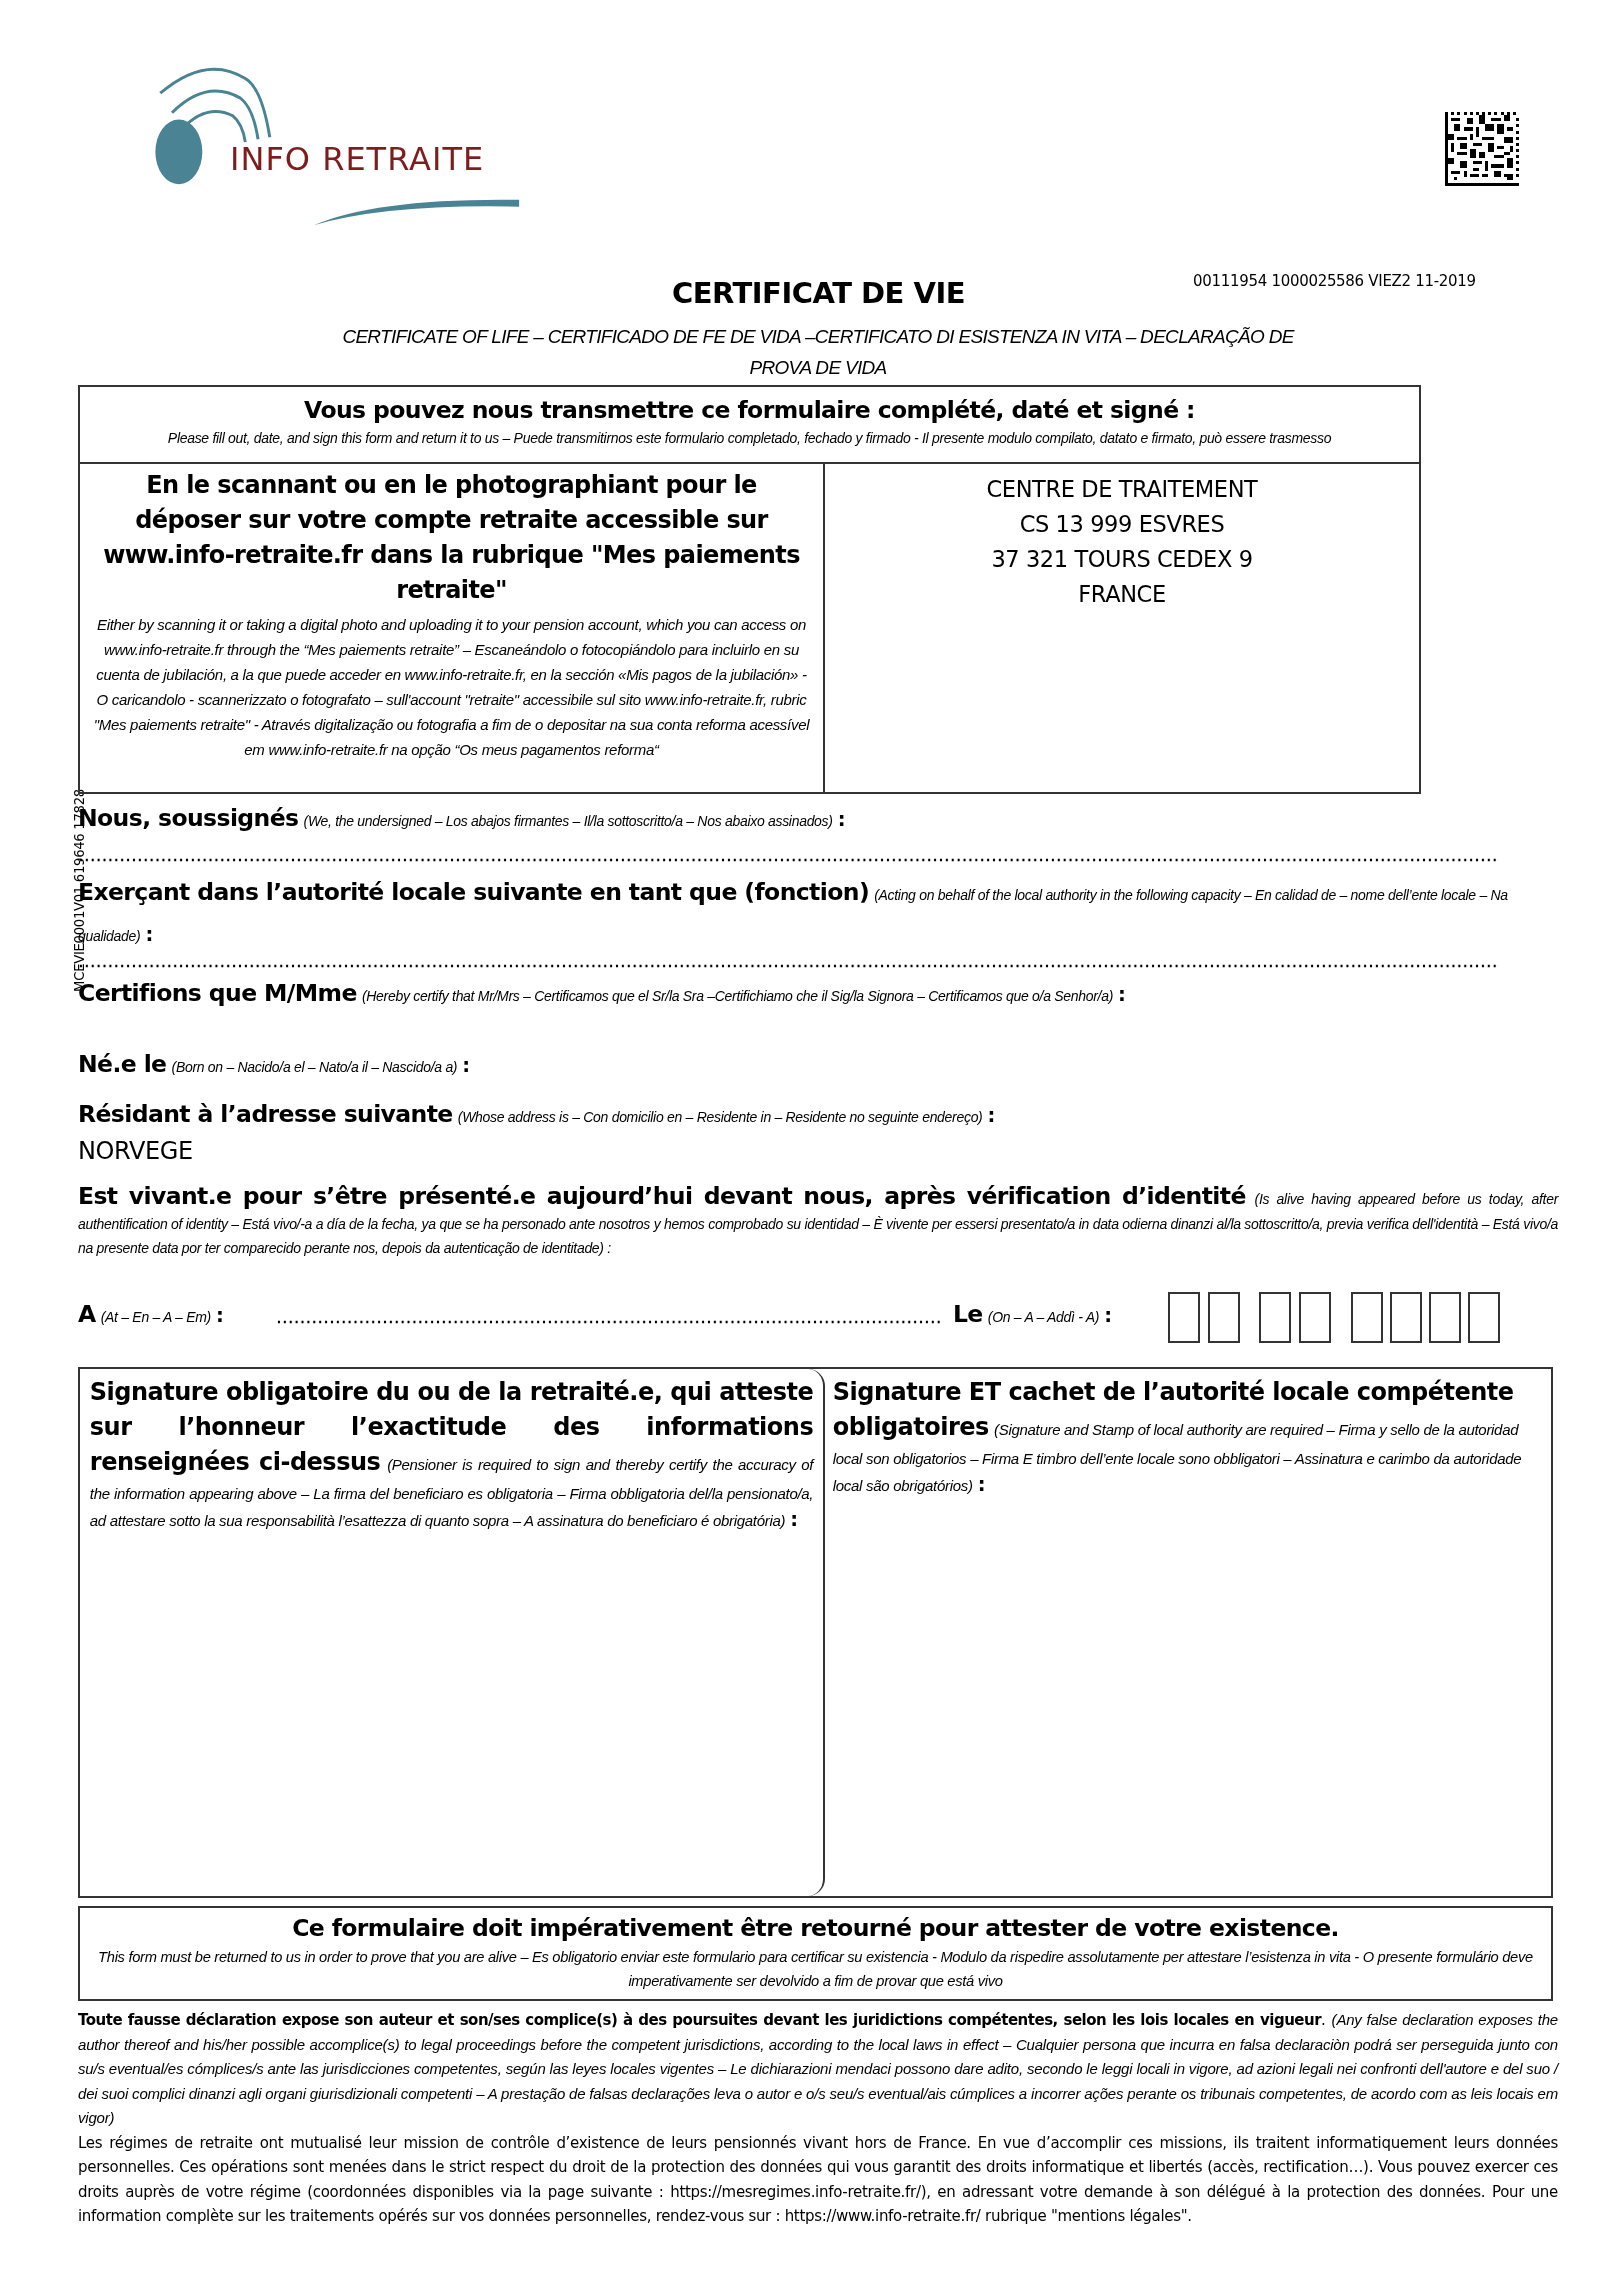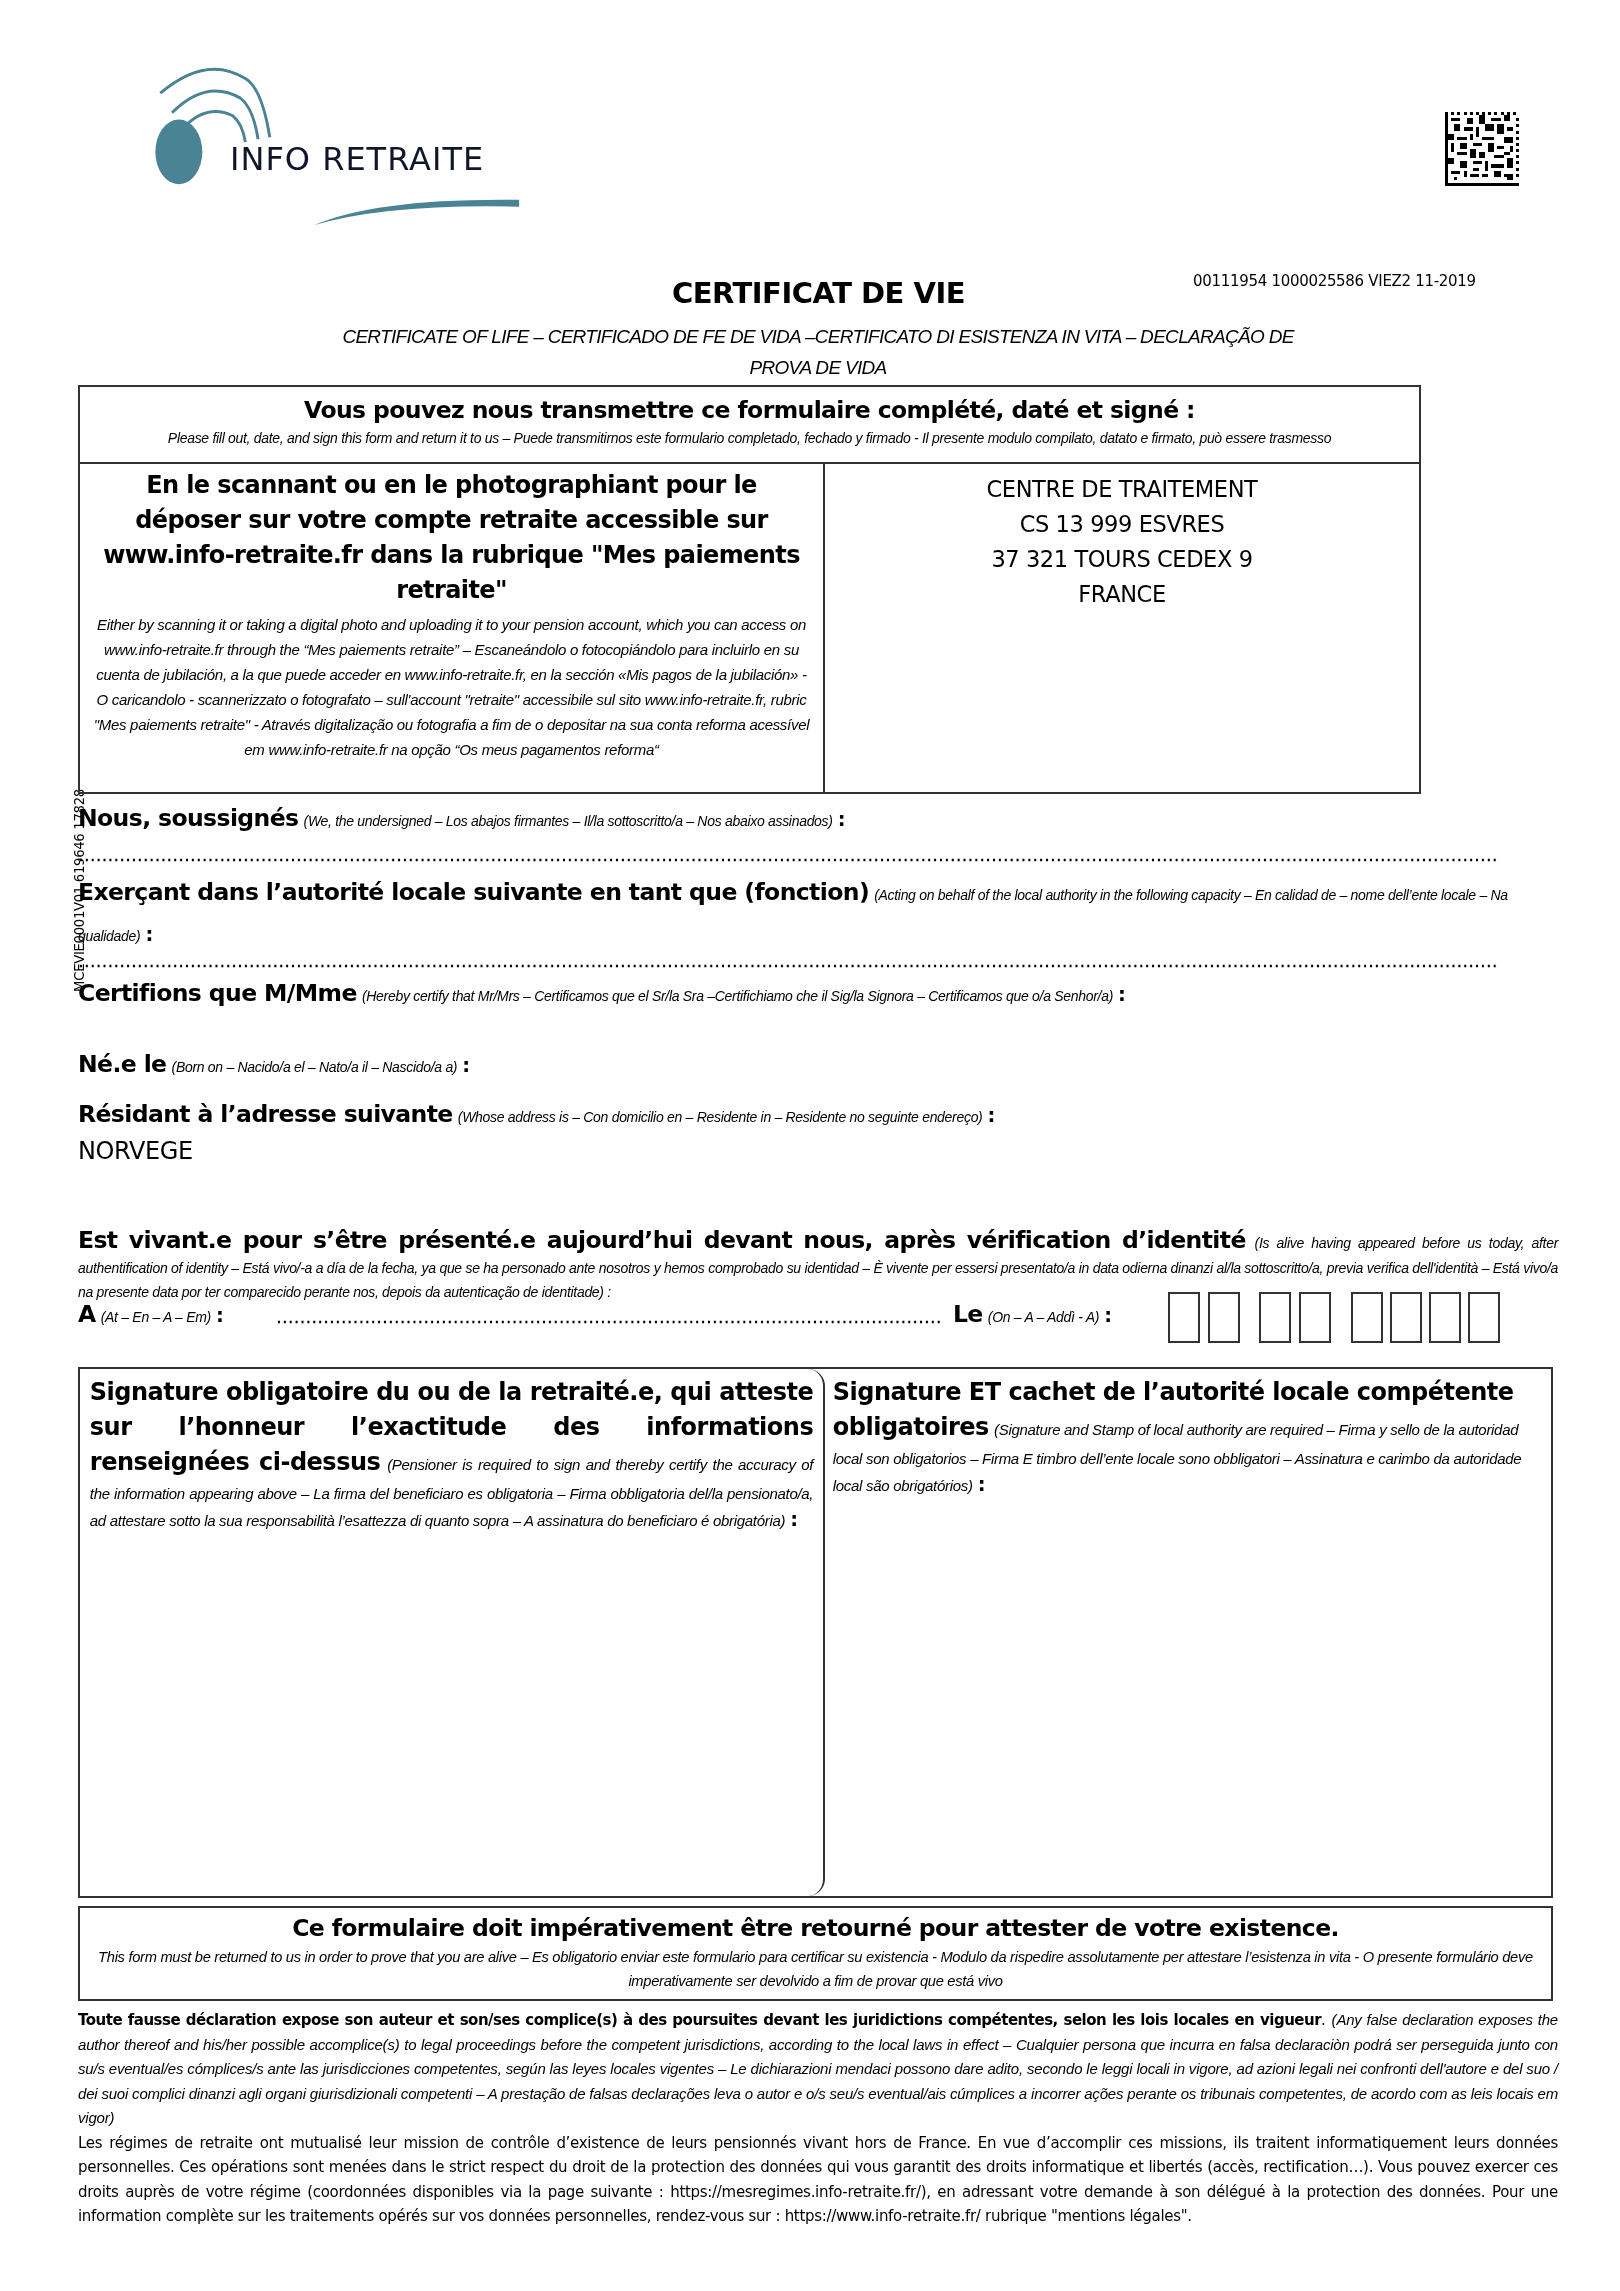--- a/index.html
+++ b/index.html
@@ -3,21 +3,21 @@
 <meta charset="utf-8">
 <style>
   html, body { margin: 0; padding: 0; background: #ffffff; }
   body { width: 1620px; height: 2292px; position: relative; overflow: hidden; color: #000; font-family: "DejaVu Sans", "Liberation Sans", sans-serif; }
   .abs { position: absolute; }
   .it { font-family: "Liberation Sans", sans-serif; font-style: italic; font-weight: normal; }
   .cond { font-family: "DejaVu Sans", sans-serif; letter-spacing: -0.6px; }
 
   
   #logo { left: 152px; top: 59px; width: 392px; height: 176px; }
-  #logo-text { left: 230px; top: 140px; font-family: "DejaVu Sans", sans-serif; font-size: 32px; color: #0f172a; letter-spacing: 1px; }
+  #logo-text { left: 230px; top: 140px; font-family: "DejaVu Sans", sans-serif; font-size: 32px; color: #7f1d1d; letter-spacing: 1px; }
 
   
   #qr { left: 1445px; top: 111px; width: 74px; height: 76px; }
 
   #vertical-code { left: -69px; top: 882px; width: 294px; transform: rotate(-90deg); transform-origin: center; font-size: 14.7px; font-family: "DejaVu Sans Condensed", "DejaVu Sans", sans-serif; text-align: center; white-space: nowrap; letter-spacing: -0.3px; }
 
   #ref-code { left: 1193px; top: 272px; font-size: 15px; letter-spacing: -0.3px; }
 
   #title { left: 0; width: 1637px; top: 276px; text-align: center; font-size: 29px; font-weight: bold; letter-spacing: -0.5px; }
   #subtitle { left: 323px; width: 990px; top: 321px; text-align: center; font-size: 19px; line-height: 31px; letter-spacing: -0.7px; }
@@ -43,21 +43,21 @@
   .dots { left: 78px; width: 1421px; height: 5.9px; background-image: radial-gradient(circle, #000 1.3px, transparent 1.5px); background-size: 5.9px 5.9px; background-repeat: repeat-x; }
 
   #f-nous { left: 78px; top: 804px; }
   #dots1 { top: 857px; }
   #f-exercant { left: 78px; top: 873px; width: 1480px; line-height: 39px; }
   #dots2 { top: 963px; }
   #f-certifions { left: 78px; top: 979px; width: 1480px; }
   #f-ne { left: 78px; top: 1050px; }
   #f-residant { left: 78px; top: 1100px; }
   #residant-value { left: 78px; top: 1137px; font-size: 24px; letter-spacing: -0.4px; }
-  #f-vivant { left: 78px; top: 1184px; width: 1480px; line-height: 24.5px; text-align: justify; margin-top: 44px; }
+  #f-vivant { left: 78px; top: 1184px; width: 1480px; line-height: 24.5px; text-align: justify; }
   #f-vivant .field-label { font-size: 23.5px; }
 
   #f-a { left: 78px; top: 1300px; }
   #dots3 { left: 276px; top: 1319px; width: 667px; }
   #f-le { left: 953px; top: 1300px; }
   .date-box { position: absolute; top: 1292px; width: 32px; height: 51px; border: 2px solid #333; box-sizing: border-box; }
 
   
   #sigbox { left: 78px; top: 1367px; width: 1475px; height: 531px; border: 2px solid #333; box-sizing: border-box; }
   #sig-left { position: absolute; left: 0; top: 0; width: 745px; height: 100%; border-right: 2px solid #333; box-sizing: border-box; padding: 5.9px 9.8px 0 9.8px; text-align: justify; border-radius: 17px; }

